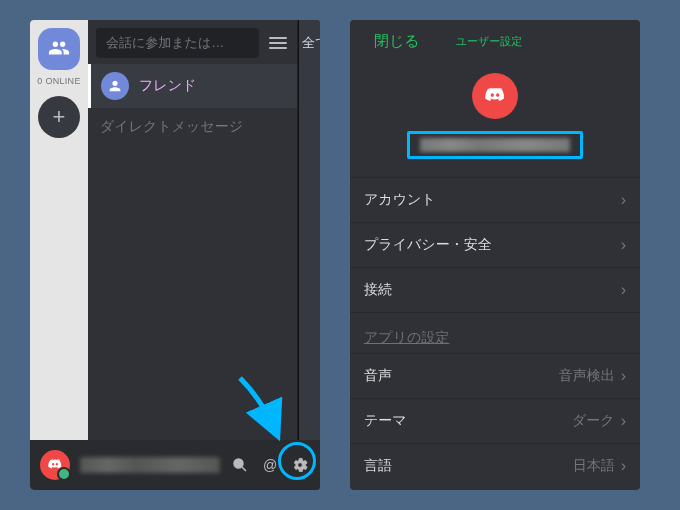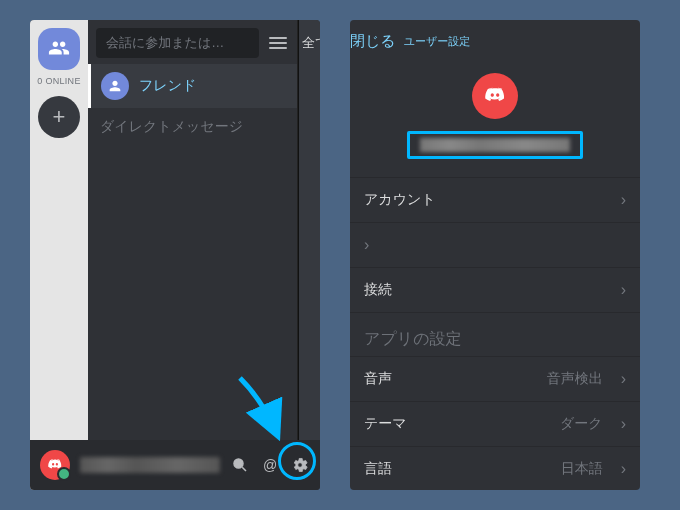--- a/index.html
+++ b/index.html
@@ -96,21 +96,21 @@
   }
   .friend-icon {
     width: 28px; height: 28px;
     border-radius: 50%;
     background: #7289da;
     display: flex;
     align-items: center;
     justify-content: center;
   }
   .friend-icon svg { width: 16px; height: 16px; fill: #fff; }
-  .friend-label { color: #7dd3fc; font-size: 14px; font-weight: 500;}
+  .friend-label { color: #f0abfc; font-size: 14px; font-weight: 500;}
   .dm-header {
     font-size: 14px;
     color: #72767d;
     padding: 10px 12px 4px 12px;
   }
   .right-sliver {
     width: 22px;
     background: #36393f;
     padding-top: 12px;
     color: #dcddde;
@@ -161,23 +161,23 @@
   .arrow-annot {
     position:absolute;
     right: 28px; bottom: 40px;
     width: 60px; height: 80px;
     pointer-events:none;
   }
   .arrow-annot svg { width:100%;height:100%; }
   
   .r-header {
     display:flex; align-items:center;
-    padding: 12px 0;
-    gap: 8px;
-    color:#7dd3fc;
+    padding: 12px 24px;
+    gap: 36px;
+    color:#22c55e;
   }
   .r-close { font-size:15px; }
   .r-title { font-size:11px; font-weight:500;}
   .r-profile {
     display:flex; flex-direction:column; align-items:center;
     padding: 10px 0 18px 0;
     gap: 12px;
   }
   .r-avatar {
     width:46px;height:46px;border-radius:50%;
@@ -195,25 +195,26 @@
     background: linear-gradient(90deg,#777,#888 20%,#777 40%,#888 70%,#777);
     filter: blur(2px);
   }
   .r-list-item {
     display:flex; align-items:center; justify-content:space-between;
     padding: 13px 14px;
     color: #dcddde;
     border-top: 1px solid rgba(0,0,0,0.15);
   }
   .r-list-item .chev { color:#72767d; font-size:16px;}
-  .r-list-item .val { color:#72767d; font-size:14px; margin-left:auto; margin-right:18px;}
+  .r-list-item .val { color:#72767d; font-size:14px; margin-left:auto; margin-right:6px;}
   .r-section-title {
-    font-size:16px; color:#6d7178;
+    font-size:14px; color:#6d7178;
     padding: 16px 14px 6px 14px;
     border-top: 1px solid rgba(0,0,0,0.15);
+    text-decoration: underline;
   }
 </style>
 </head>
 <body>
 
 <div class="phone left-phone">
   <div class="guild-col">
     <div class="guild-btn">
       <span class="guild-people-icon">
         <svg viewBox="0 0 24 24">
@@ -297,20 +298,21 @@
     <div class="r-user-box">
       <div class="r-user-blur"></div>
     </div>
   </div>
 
   <div class="r-list-item">
     <span>アカウント</span>
     <span class="chev">›</span>
   </div>
   <div class="r-list-item">
+    <span>プライバシー・安全</span>
     <span class="chev">›</span>
   </div>
   <div class="r-list-item">
     <span>接続</span>
     <span class="chev">›</span>
   </div>
 
   <div class="r-section-title">アプリの設定</div>
 
   <div class="r-list-item">

